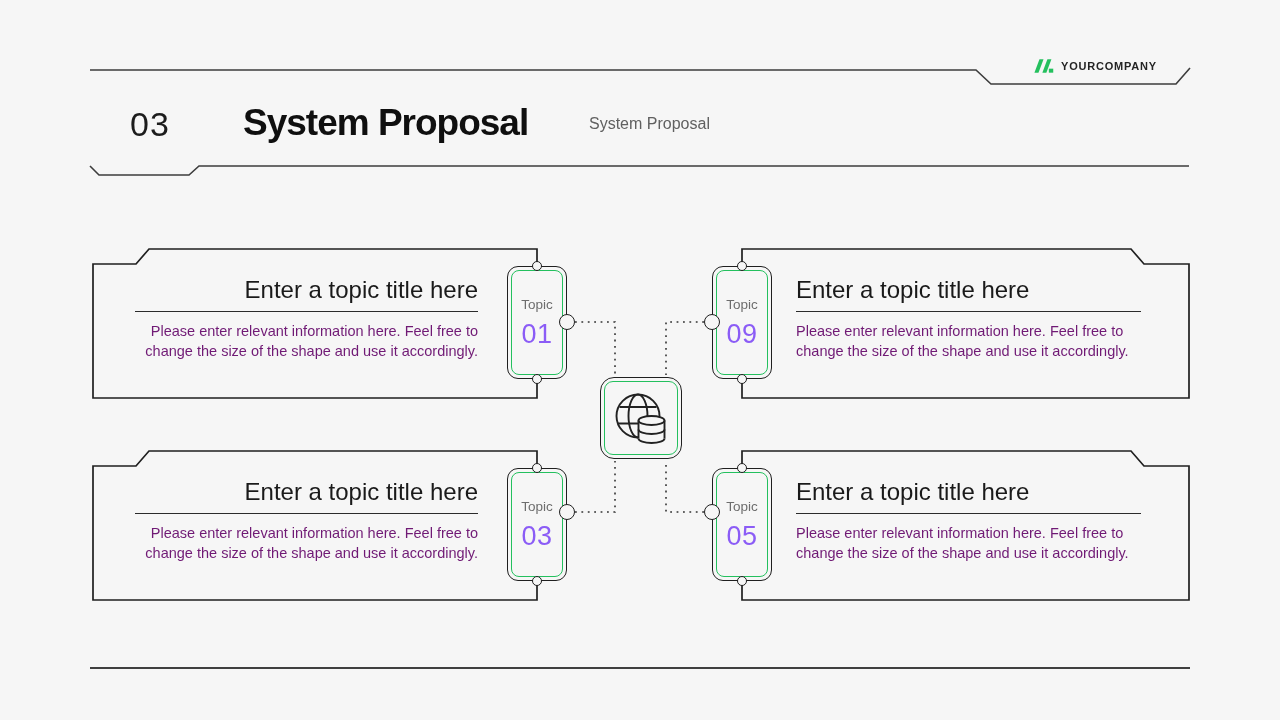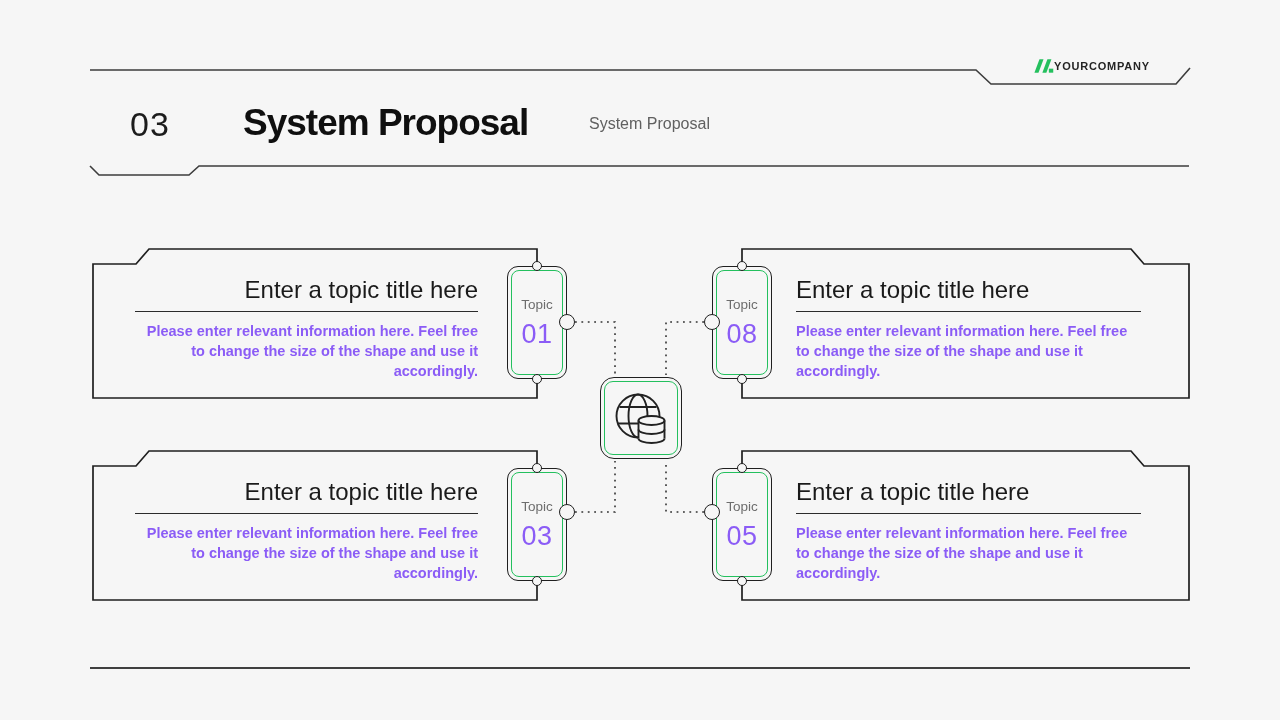--- a/index.html
+++ b/index.html
@@ -10,28 +10,28 @@
   svg{display:block;}
 
   
   .section-number{left:120px;top:104px;width:60px;text-align:center;
       font-size:34px;line-height:40px;color:#1c1c1c;font-weight:400;letter-spacing:1px;}
   .page-title{left:243px;top:100px;font-size:37px;line-height:46px;color:#0f0f0f;
       font-weight:700;letter-spacing:-1px;}
   .page-subtitle{left:589px;top:114px;font-size:16px;line-height:20px;color:#606060;font-weight:400;}
 
   
-  .brand{left:1033px;top:58px;display:flex;align-items:center;}
+  .brand{left:1033px;top:58px;display:flex;align-items:center;gap:7px;}
   .brand-name{font-size:11px;font-weight:700;letter-spacing:0.8px;color:#242424;}
 
   
   .topic-text{width:343px;}
   .topic-text .t-title{font-size:24px;line-height:26px;color:#1a1a1a;font-weight:500;}
   .topic-text .t-divider{border:none;border-top:1.6px solid #2b2b2b;margin:8px 0 9px 0;}
-  .topic-text .t-body{font-size:14.5px;line-height:20px;color:#8b5cf6;font-weight:700;}
+  .topic-text .t-body{font-size:14.5px;line-height:20px;color:#701a75;font-weight:400;}
   .align-right{text-align:right;}
   .align-left{text-align:left;}
 
   
   .topic-card{width:60px;height:113px;background:#f6f6f6;border:1.7px solid #1f1f1f;
       border-radius:11px;box-sizing:border-box;}
   .topic-card .inner{position:absolute;left:3px;top:3px;right:3px;bottom:3px;
       border:1.6px solid #24c05e;border-radius:8px;display:flex;flex-direction:column;
       align-items:center;justify-content:center;gap:7px;padding-top:2px;}
   .card-label{font-size:13.5px;color:#6d6d6d;font-weight:400;}
@@ -102,21 +102,21 @@
   </div>
 
   <div class="abs topic-text align-left" style="left:796px;top:277px;width:345px;">
     <div class="t-title">Enter a topic title here</div>
     <hr class="t-divider">
     <div class="t-body">Please enter relevant information here. Feel free to change the size of the shape and use it accordingly.</div>
   </div>
   <div class="abs topic-card" style="left:712px;top:266px;">
     <div class="inner">
       <span class="card-label">Topic</span>
-      <span class="card-number">08</span>
+      <span class="card-number">09</span>
     </div>
   </div>
 
   <div class="abs topic-text align-right" style="left:135px;top:479px;">
     <div class="t-title">Enter a topic title here</div>
     <hr class="t-divider">
     <div class="t-body">Please enter relevant information here. Feel free to change the size of the shape and use it accordingly.</div>
   </div>
   <div class="abs topic-card" style="left:507px;top:468px;">
     <div class="inner">

